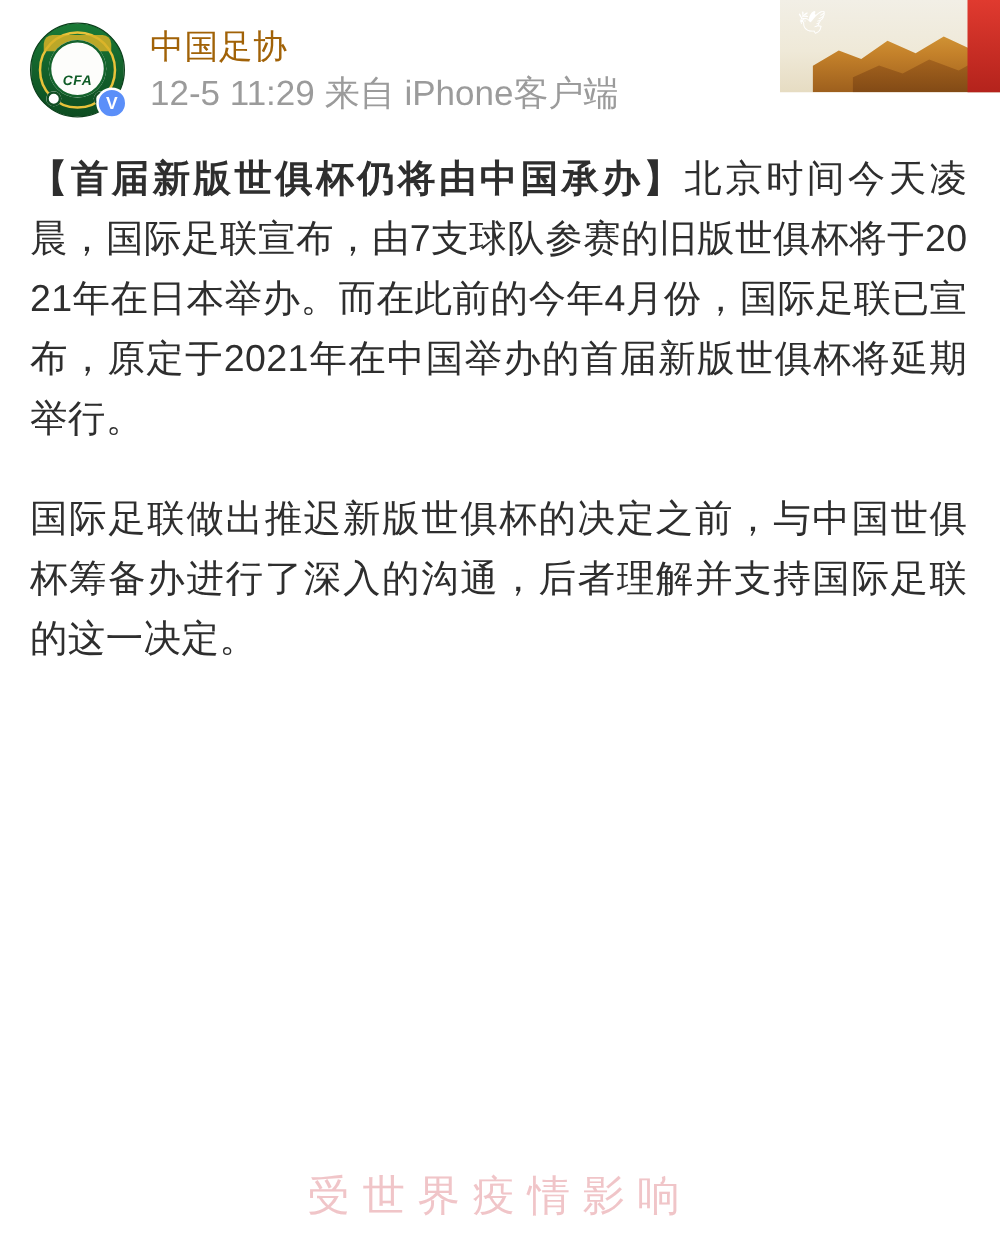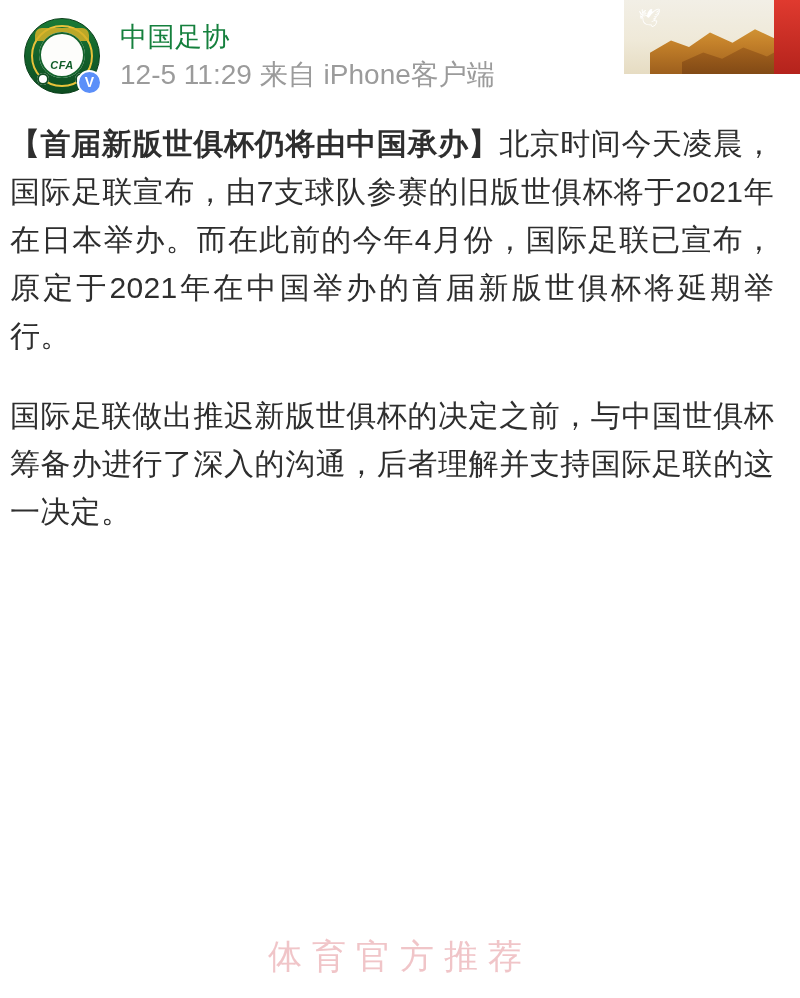--- a/index.html
+++ b/index.html
@@ -122,21 +122,21 @@
     text-align: center;
     font-weight: bold;
   }
 
   .meta {
     margin-left: 20px;
     padding-top: 6px;
   }
   .nickname {
     font-size: 27px;
-    color: #15803d;
+    color: #a16207;
     line-height: 34px;
     font-weight: normal;
     letter-spacing: 0.5px;
   }
   .subline {
     margin-top: 8px;
     font-size: 28px;
     color: #9b9b9b;
     line-height: 26px;
     display: flex;
@@ -197,20 +197,21 @@
     height: 16px;
     color: #ffffff;
     font-size: 18px;
     line-height: 16px;
   }
 
   
   .content {
     padding: 16px 26px 0 10px;
     box-sizing: border-box;
+    margin-left: 14px;
   }
   .para {
     font-size: 30px;
     line-height: 48px;
     color: #2e2e2e;
     letter-spacing: 0.3px;
     text-align: justify;
     margin: 0 0 30px 0;
     word-break: break-all;
   }
@@ -268,14 +269,14 @@
         <span class="src">来自 iPhone客户端</span>
       </div>
     </div>
   </div>
 
   <div class="content">
     <p class="para first"><b>【首届新版世俱杯仍将由中国承办】</b><span>北京时间今天凌晨，国际足联宣布，由7支球队参赛的旧版世俱杯将于2021年在日本举办。而在此前的今年4月份，国际足联已宣布，原定于2021年在中国举办的首届新版世俱杯将延期举行。</span></p>
     <p class="para">国际足联做出推迟新版世俱杯的决定之前，与中国世俱杯筹备办进行了深入的沟通，后者理解并支持国际足联的这一决定。</p>
   </div>
 
-  <div class="watermark">体育官方推荐</div>
+  <div class="watermark">受世界疫情影响</div>
 </div>
 
 </body></html>

